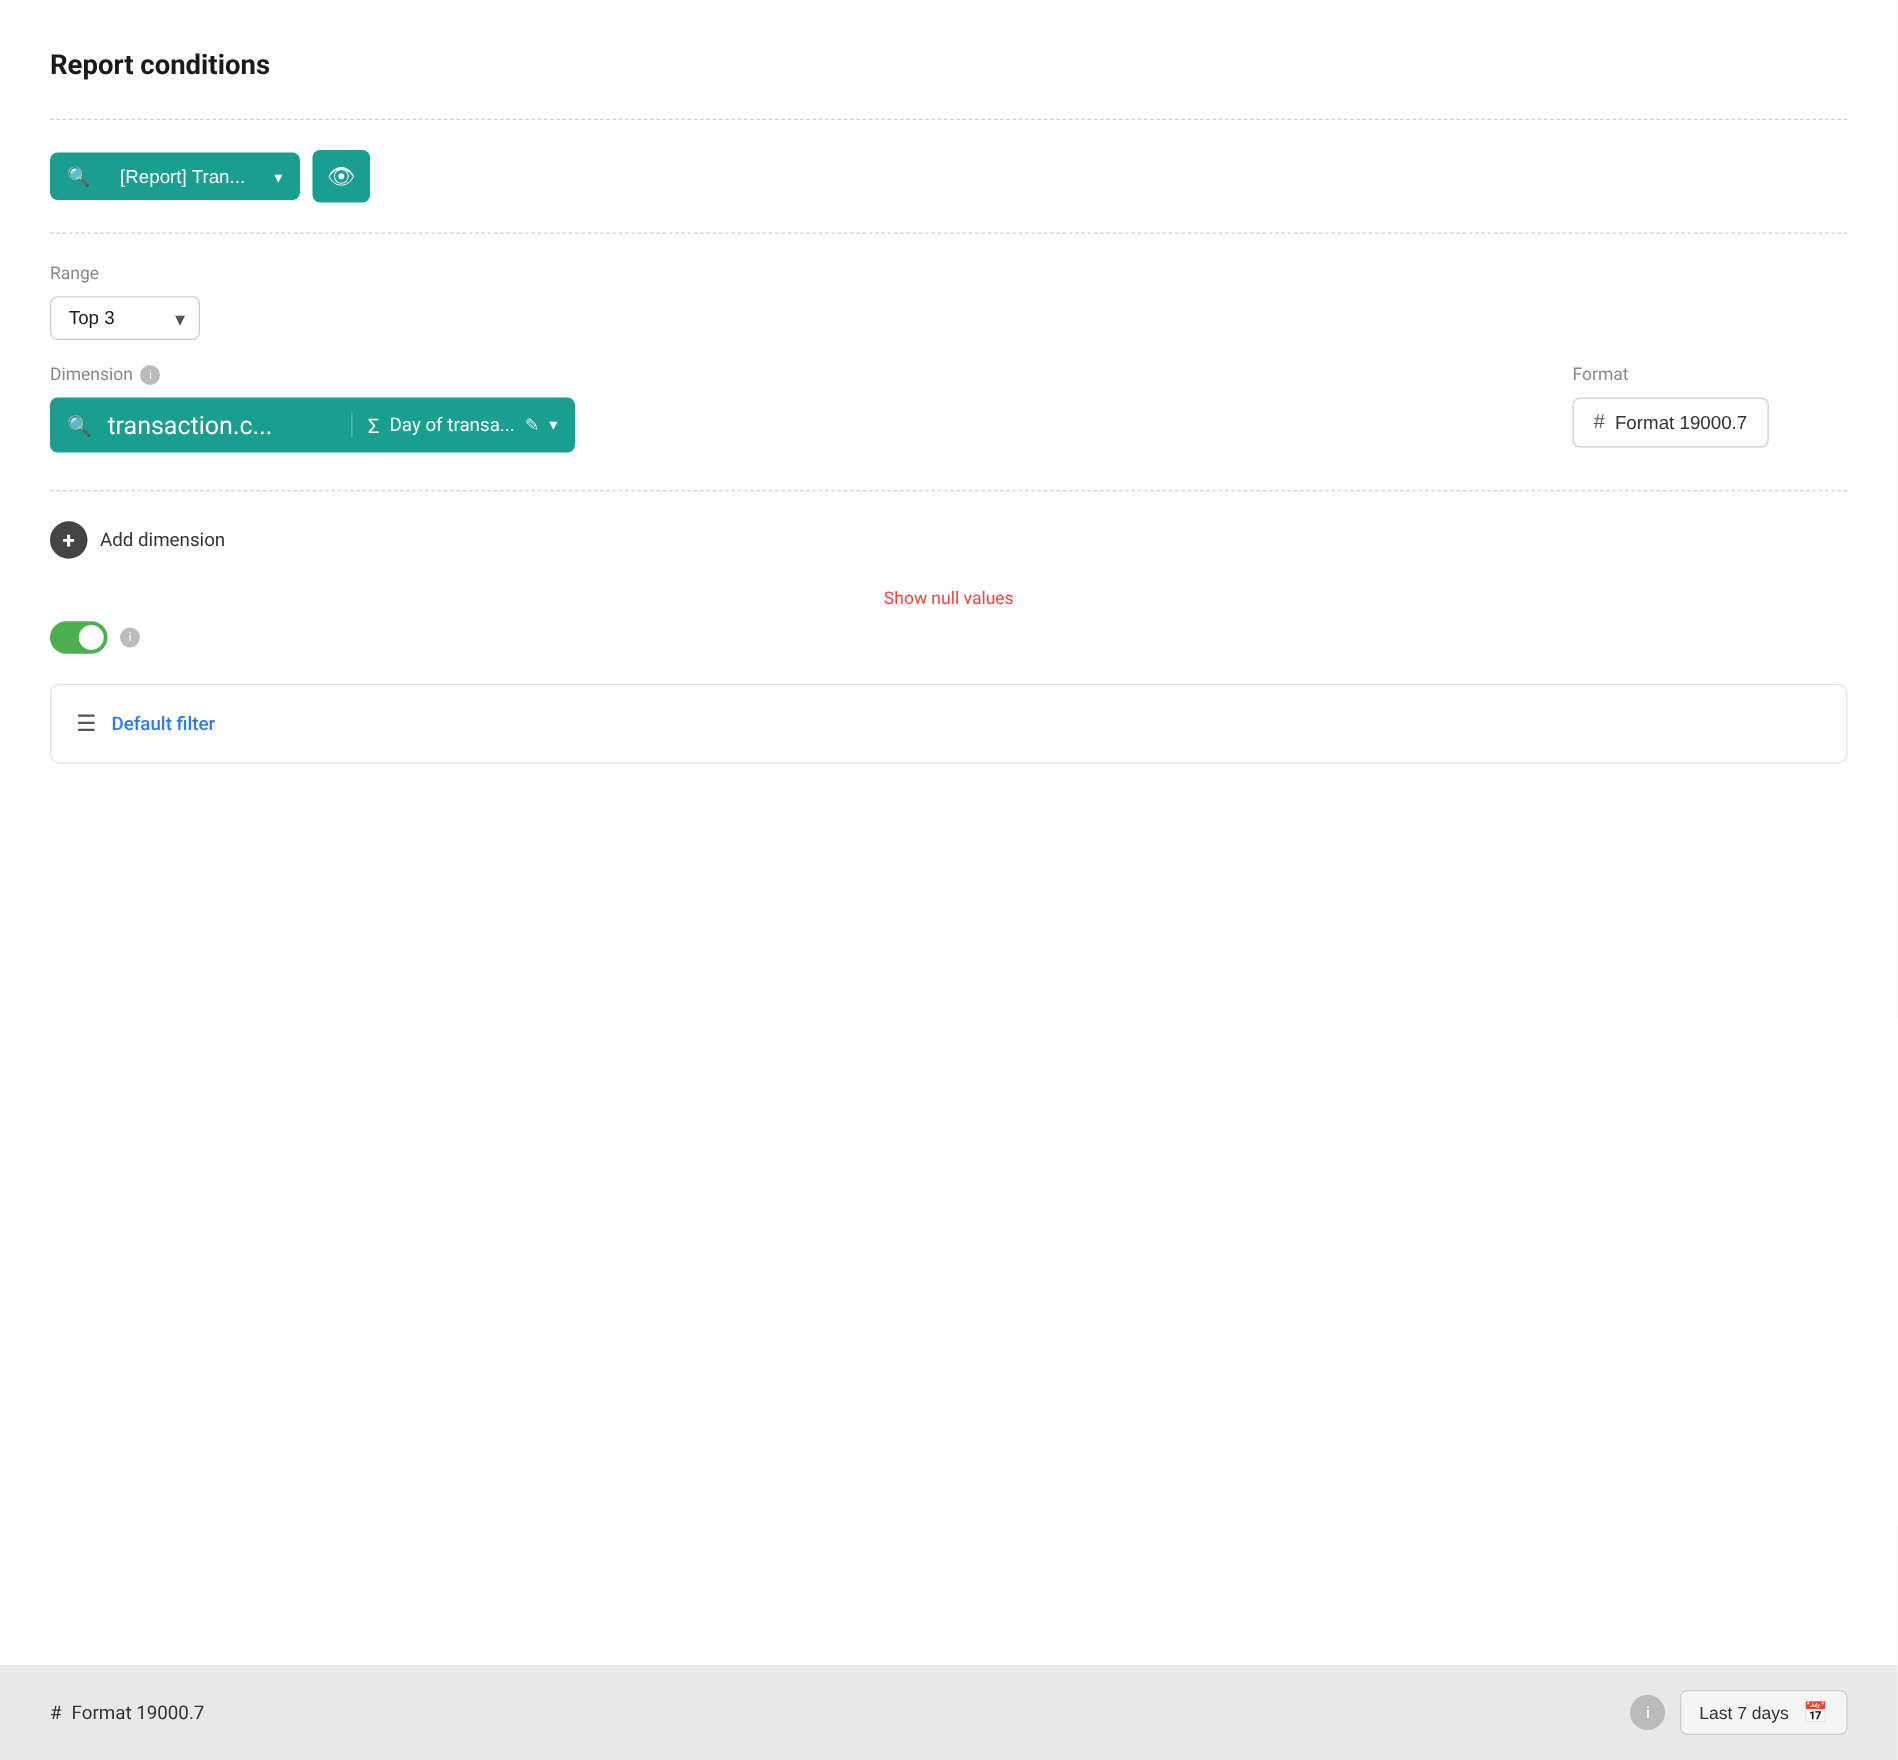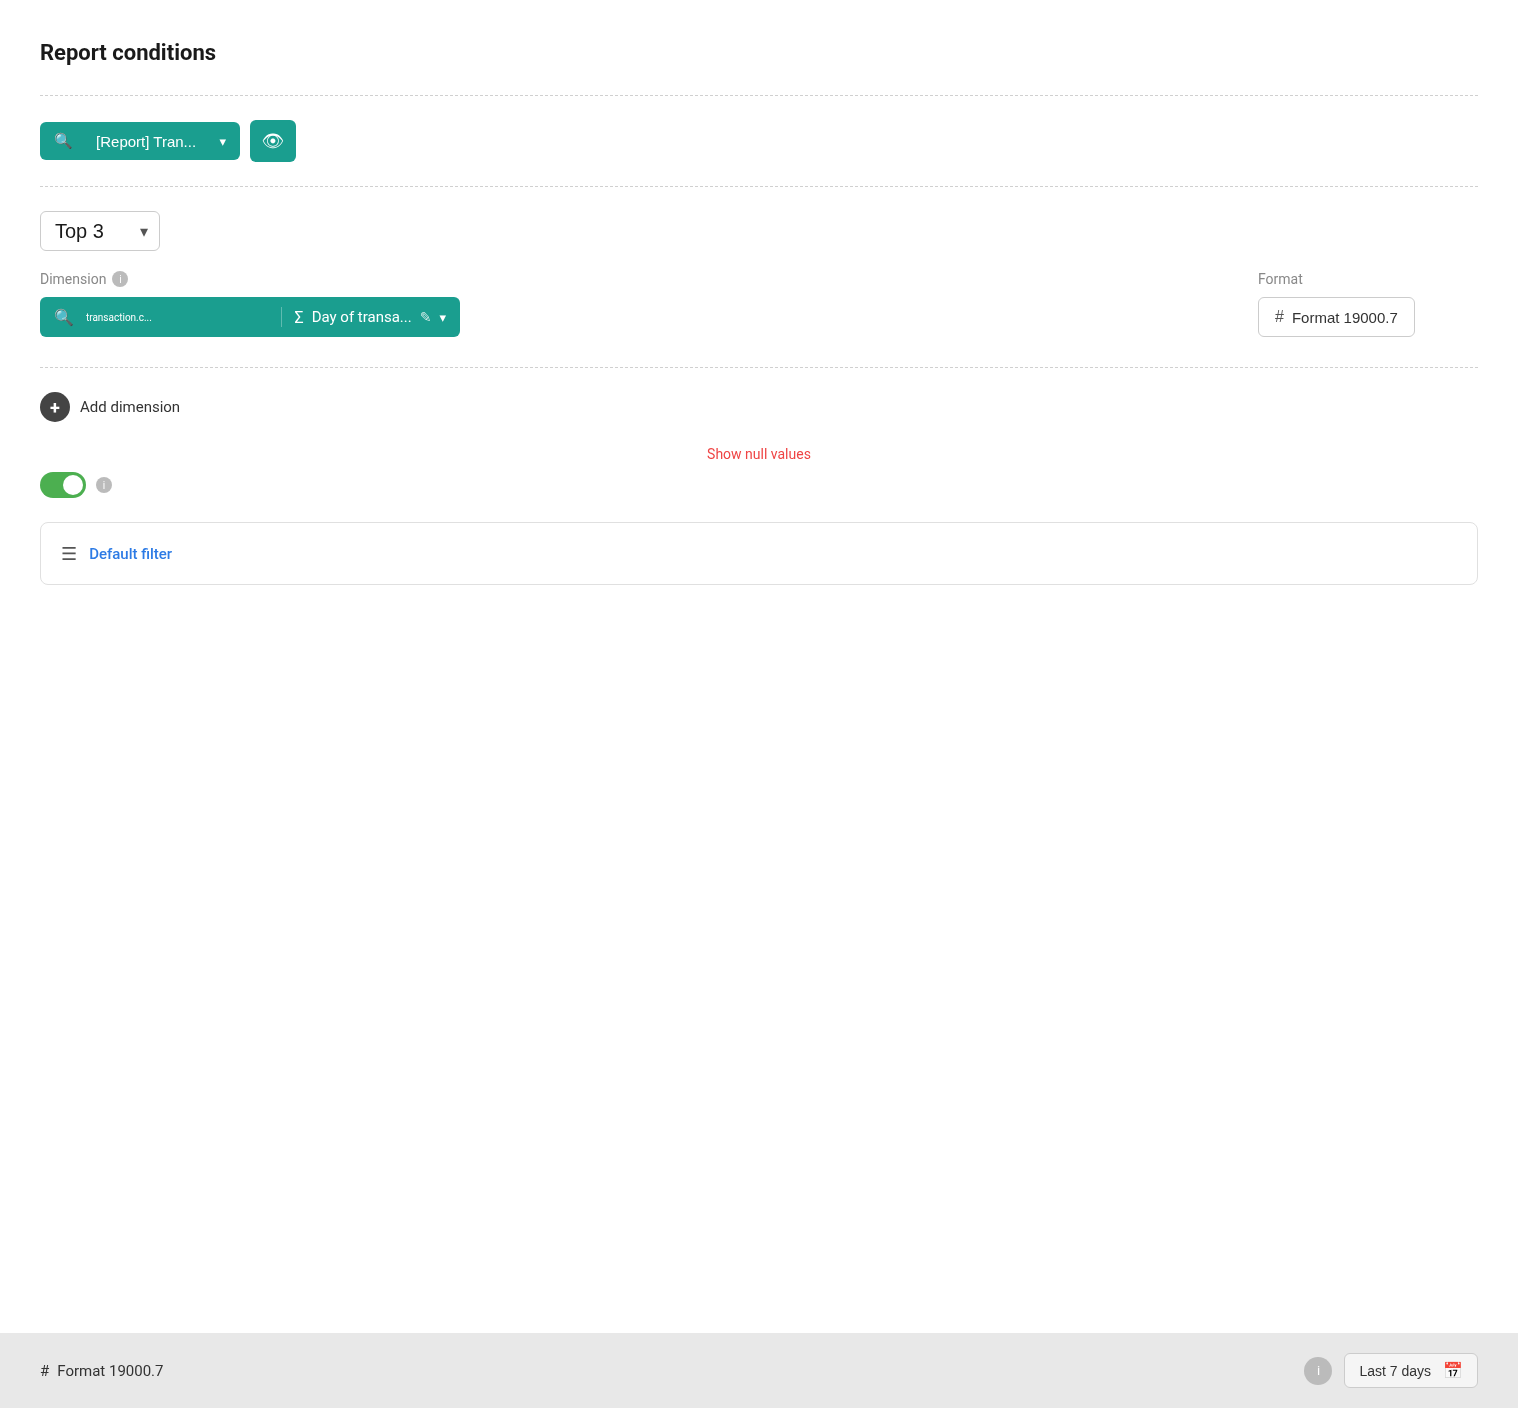--- a/index.html
+++ b/index.html
@@ -83,21 +83,21 @@
 
     .range-select-wrapper {
       position: relative;
       display: inline-block;
     }
 
     .range-select-wrapper select {
       border: 1px solid #ccc;
       border-radius: 6px;
       padding: 8px 36px 8px 14px;
-      font-size: 20px;
+      font-size: 15px;
       color: #1a1a1a;
       background: #fff;
       cursor: pointer;
       appearance: none;
       min-width: 120px;
     }
 
     .range-select-wrapper::after {
       content: '▾';
       position: absolute;
@@ -169,21 +169,21 @@
       cursor: pointer;
       max-width: 420px;
     }
 
     .dimension-bar .dim-icon {
       font-size: 16px;
       opacity: 0.9;
     }
 
     .dimension-bar .dim-text {
-      font-size: 10px;
+      font-size: 20px;
       flex: 1;
     }
 
     .dimension-bar .dim-separator {
       width: 1px;
       height: 20px;
       background: rgba(255,255,255,0.3);
     }
 
     .dimension-bar .dim-right {
@@ -398,20 +398,21 @@
       <span class="chevron-icon">▾</span>
     </button>
     <button class="eye-button">
       <span>👁</span>
     </button>
   </div>
 
   <hr class="divider">
 
   <div>
+    <p class="section-label">Range</p>
     <div class="range-select-wrapper">
       <select>
         <option>Top 1</option>
         <option selected="">Top 3</option>
         <option>Top 5</option>
         <option>Top 10</option>
         <option>All</option>
       </select>
     </div>
   </div>

